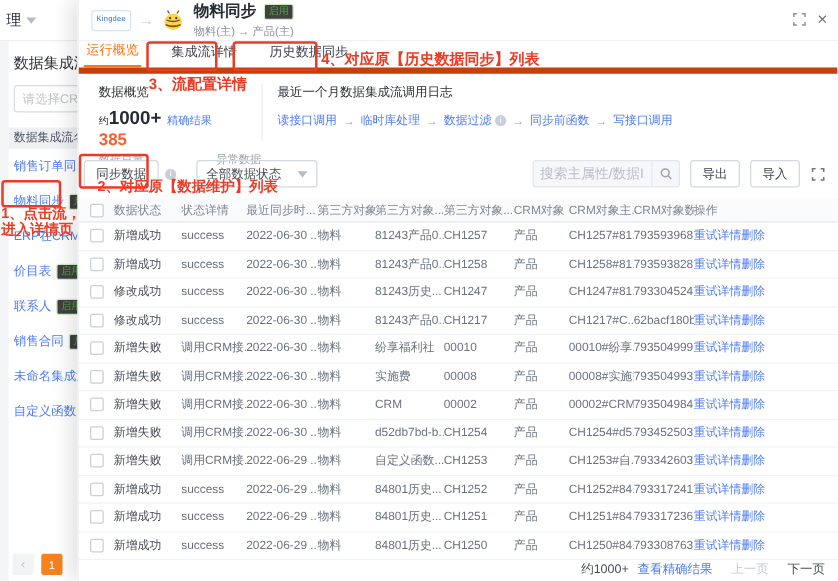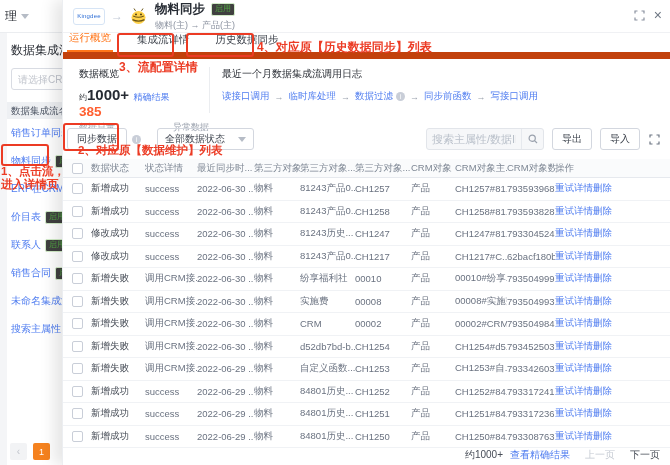--- a/index.html
+++ b/index.html
@@ -31,21 +31,21 @@
   .hdr-arrow { color:#c3cad6; font-size:12px; font-weight:bold; margin:0 6px; }
   .bee { width:19px; height:19px; margin-right:7px; }
   .hdr-titles { display:flex; flex-direction:column; justify-content:center; gap:1px; }
   .hdr-row1 { display:flex; align-items:center; gap:6px; }
   .m-title { font-size:12.5px; font-weight:bold; color:#262b33; }
   .m-subtitle { font-size:9px; color:#8a919f; }
   .hdr-icons { position:absolute; right:8px; top:8px; display:flex; align-items:center; gap:9px; }
   .icon-btn { color:#8a919f; cursor:pointer; display:flex; align-items:center; }
   .close-x { font-size:14px; color:#6d7683; line-height:14px; }
 
-  .m-tabs { height:26px; border-bottom:7px solid #c2410c; display:flex; align-items:flex-end; gap:22px; padding-left:4px; }
+  .m-tabs { height:26px; border-bottom:5px solid #c2410c; display:flex; align-items:flex-end; gap:22px; padding-left:4px; }
   .tab { font-size:10.5px; color:#3c414a; padding:5px 2px; cursor:pointer; }
   .tab.active { color:#ff7519; border-bottom:2px solid #ff7519; }
 
   .m-overview { height:64px; display:flex; }
   .ov-left { width:146px; padding:8px 0 0 16px; }
   .ov-sec-title { font-size:10px; color:#2b2f36; }
   .ov-nums { display:flex; margin-top:5px;flex-direction:column; }
   .ov-total-wrap { width:94px; }
   .ov-total-prefix { font-size:8px; color:#2b2f36; }
   .ov-total { font-size:15px; font-weight:bold; color:#262b33; }
@@ -150,21 +150,21 @@
         <span class="sb-item-label">销售合同</span>
         <span class="tag-green">启用</span>
       </div>
 
       <div class="sb-item">
         <span class="sb-item-label">未命名集成流</span>
 
       </div>
 
       <div class="sb-item">
-        <span class="sb-item-label">搜索主属性</span>
+        <span class="sb-item-label">自定义函数</span>
         <span class="tag-green">启用</span>
       </div>
 
   </div>
   <div class="sb-pager">
     <span class="pg-btn">‹</span>
     <span class="pg-btn pg-cur">1</span>
   </div>
 </div>
 

